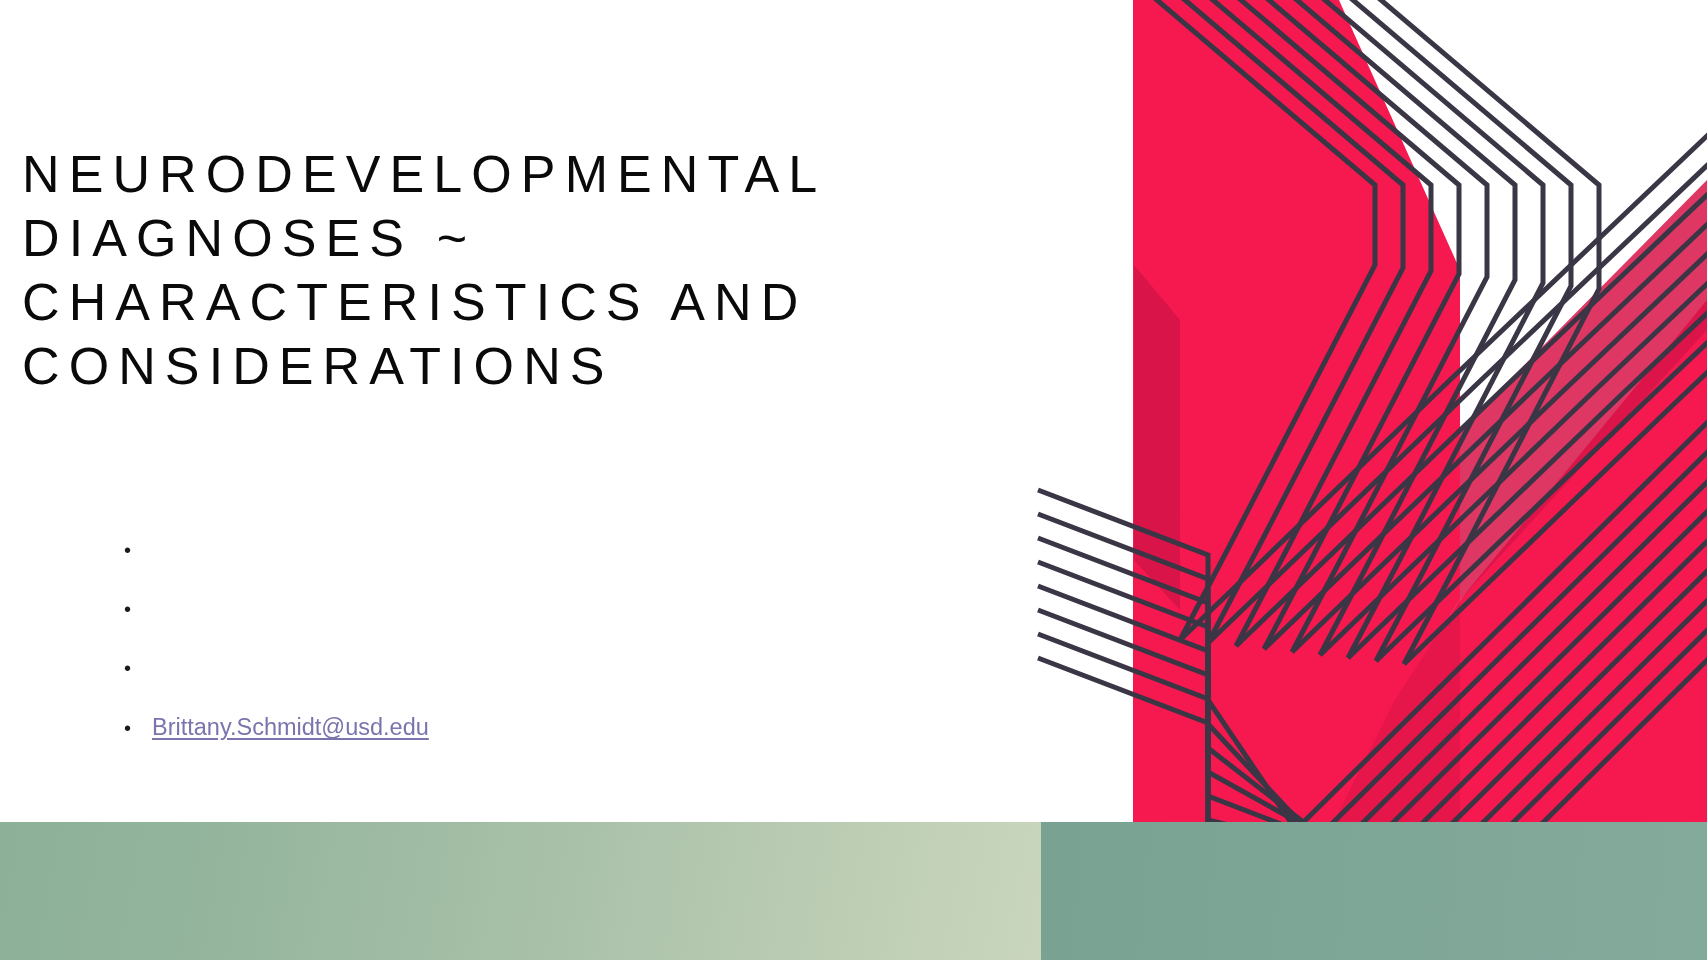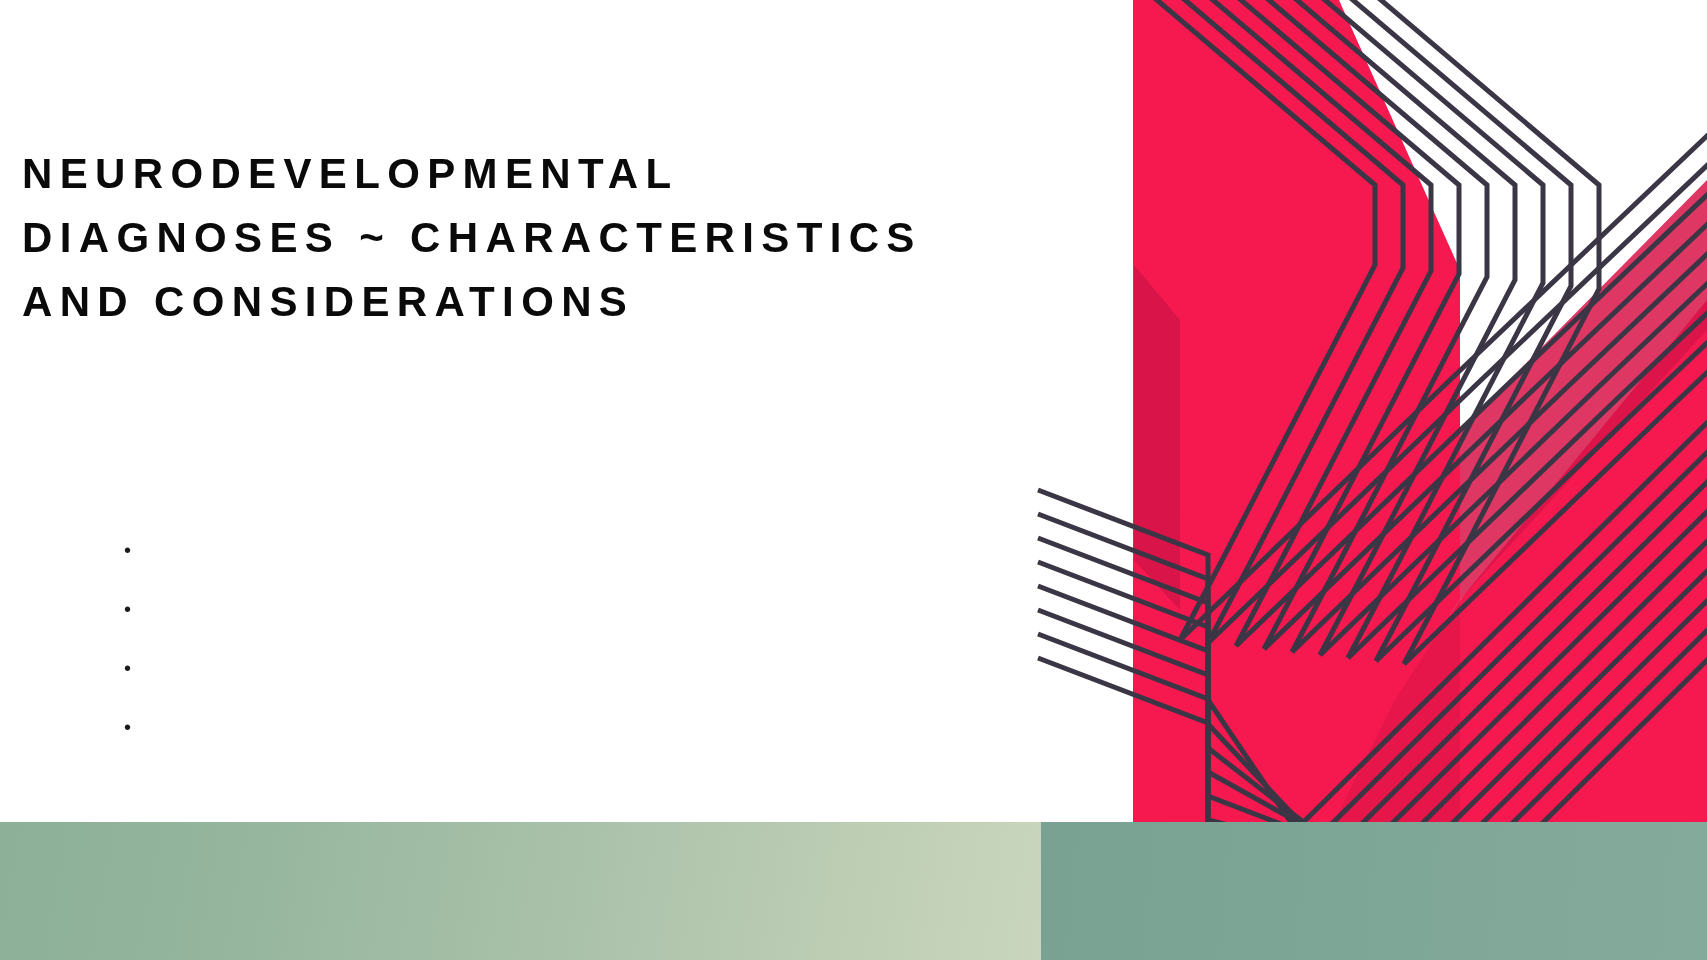--- a/index.html
+++ b/index.html
@@ -33,22 +33,22 @@
   
   #title-block {
     position: absolute;
     left: 22px;
     top: 142px;
     width: 960px;
   }
   #slide-title {
     margin: 0;
     font-family: "Liberation Sans", sans-serif;
-    font-weight: 700;
-    font-size: 42px;
+    font-weight: 400;
+    font-size: 52px;
     line-height: 64px;
     letter-spacing: 0.175em;
     color: #0a0a0a;
     text-transform: uppercase;
     white-space: pre-line;
   }
 
   
   #subtitle-list {
     position: absolute;
@@ -222,20 +222,21 @@
       <span class="bullet-glyph">•</span>
     </li>
     <li>
       <span class="bullet-glyph">•</span>
     </li>
     <li>
       <span class="bullet-glyph">•</span>
     </li>
     <li>
       <span class="bullet-glyph">•</span>
+      <span class="bullet-text link">Brittany.Schmidt@usd.edu</span>
     </li>
   </ul>
 
   <div id="bottom-bar">
     <div id="bottom-bar-left"></div>
     <div id="bottom-bar-right"></div>
   </div>
 
 </div>
 

